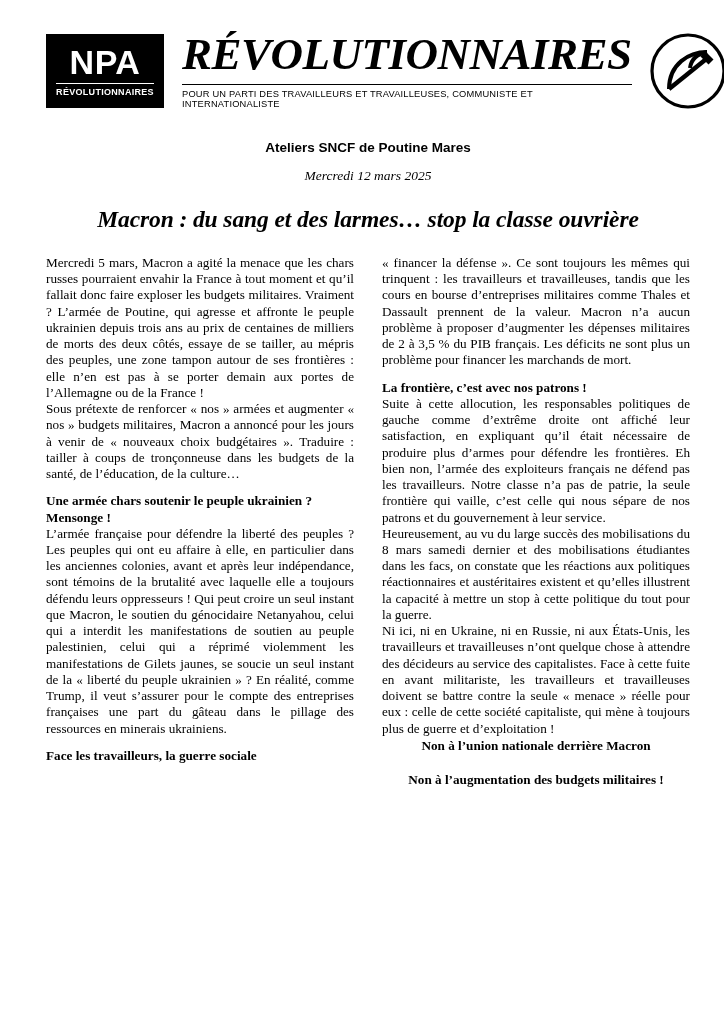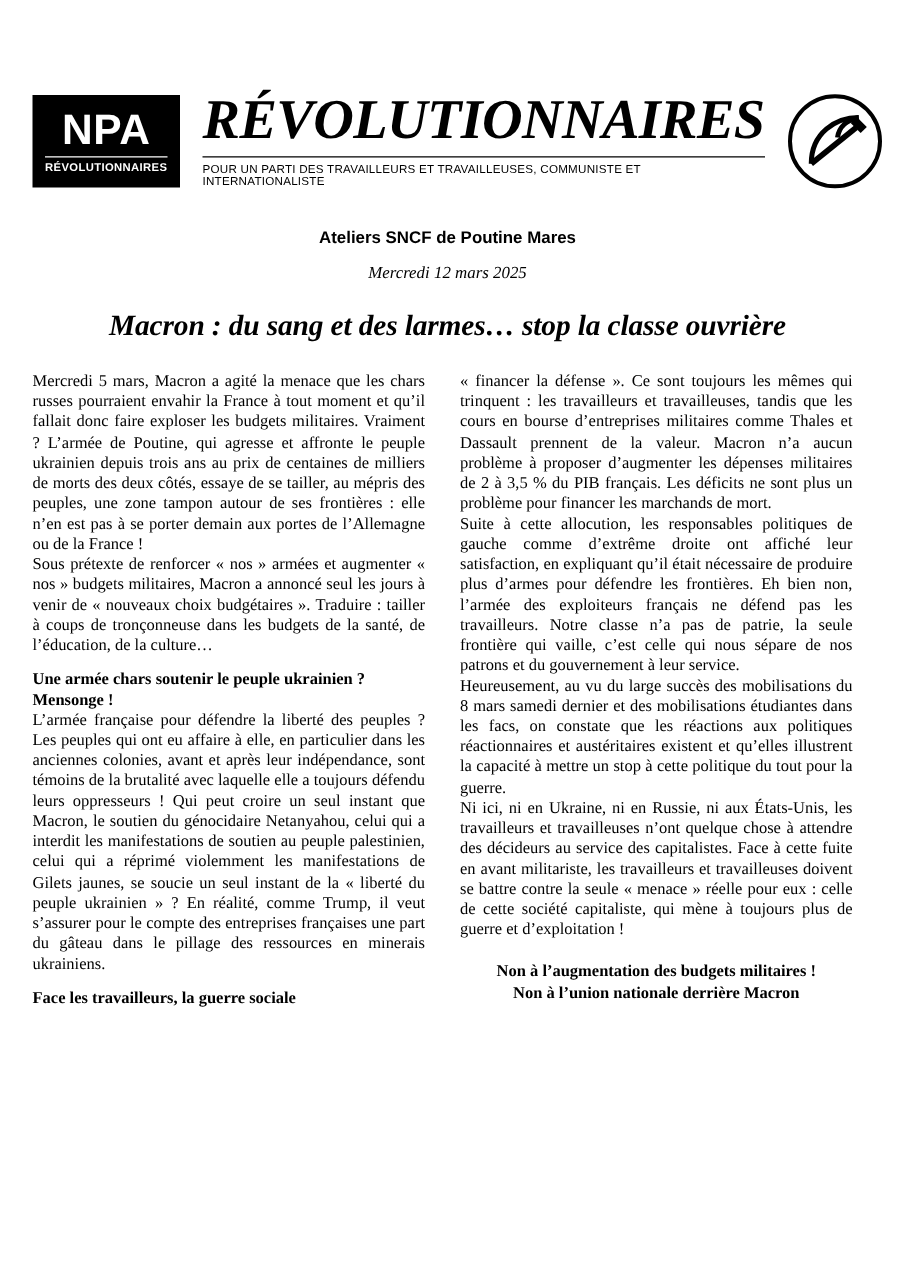--- a/index.html
+++ b/index.html
@@ -12,22 +12,21 @@
     height: 1024px;
     font-family: "Liberation Serif", serif;
     color: #000000;
     overflow: hidden;
   }
   .page {
     position: relative;
     width: 724px;
     height: 796px;
     box-sizing: border-box;
-    padding: 28px 34px 10px 26px;
-    margin-top: 42px;
+    padding: 28px 34px 10px 46px;
   }
 
   
   .masthead {
     display: flex;
     align-items: center;
     gap: 12px;
     height: 86px;
   }
   .logo-box {
@@ -173,29 +172,30 @@
   </div>
 
   <div class="local-head">Ateliers SNCF de Poutine Mares</div>
   <div class="date-line">Mercredi 12 mars 2025</div>
   <div class="headline">Macron : du sang et des larmes… stop la classe ouvrière</div>
 
   <div class="columns">
 
     <div class="col">
       <p>Mercredi 5 mars, Macron a agité la menace que les chars russes pourraient envahir la France à tout moment et qu’il fallait donc faire exploser les budgets militaires. Vraiment ? L’armée de Poutine, qui agresse et affronte le peuple ukrainien depuis trois ans au prix de centaines de milliers de morts des deux côtés, essaye de se tailler, au mépris des peuples, une zone tampon autour de ses frontières : elle n’en est pas à se porter demain aux portes de l’Allemagne ou de la France !</p>
-      <p>Sous prétexte de renforcer « nos » armées et augmenter « nos » budgets militaires, Macron a annoncé seul les jours à venir de « nouveaux choix budgétaires ». Traduire : tailler à coups de tronçonneuse dans les budgets de la santé, de l’éducation, de la culture…</p>
+      <p>Sous prétexte de renforcer « nos » armées et augmenter « nos » budgets militaires, Macron a annoncé pour les jours à venir de « nouveaux choix budgétaires ». Traduire : tailler à coups de tronçonneuse dans les budgets de la santé, de l’éducation, de la culture…</p>
       <p class="sec-head">Une armée chars soutenir le peuple ukrainien ? Mensonge !</p>
       <p>L’armée française pour défendre la liberté des peuples ? Les peuples qui ont eu affaire à elle, en particulier dans les anciennes colonies, avant et après leur indépendance, sont témoins de la brutalité avec laquelle elle a toujours défendu leurs oppresseurs ! Qui peut croire un seul instant que Macron, le soutien du génocidaire Netanyahou, celui qui a interdit les manifestations de soutien au peuple palestinien, celui qui a réprimé violemment les manifestations de Gilets jaunes, se soucie un seul instant de la « liberté du peuple ukrainien » ? En réalité, comme Trump, il veut s’assurer pour le compte des entreprises françaises une part du gâteau dans le pillage des ressources en minerais ukrainiens.</p>
       <p class="sec-head">Face les travailleurs, la guerre sociale</p>
     </div>
 
     <div class="col">
       <p>« financer la défense ». Ce sont toujours les mêmes qui trinquent : les travailleurs et travailleuses, tandis que les cours en bourse d’entreprises militaires comme Thales et Dassault prennent de la valeur. Macron n’a aucun problème à proposer d’augmenter les dépenses militaires de 2 à 3,5 % du PIB français. Les déficits ne sont plus un problème pour financer les marchands de mort.</p>
+      <p class="sec-head">La frontière, c’est avec nos patrons !</p>
       <p>Suite à cette allocution, les responsables politiques de gauche comme d’extrême droite ont affiché leur satisfaction, en expliquant qu’il était nécessaire de produire plus d’armes pour défendre les frontières. Eh bien non, l’armée des exploiteurs français ne défend pas les travailleurs. Notre classe n’a pas de patrie, la seule frontière qui vaille, c’est celle qui nous sépare de nos patrons et du gouvernement à leur service.</p>
       <p>Heureusement, au vu du large succès des mobilisations du 8 mars samedi dernier et des mobilisations étudiantes dans les facs, on constate que les réactions aux politiques réactionnaires et austéritaires existent et qu’elles illustrent la capacité à mettre un stop à cette politique du tout pour la guerre.</p>
       <p>Ni ici, ni en Ukraine, ni en Russie, ni aux États-Unis, les travailleurs et travailleuses n’ont quelque chose à attendre des décideurs au service des capitalistes. Face à cette fuite en avant militariste, les travailleurs et travailleuses doivent se battre contre la seule « menace » réelle pour eux : celle de cette société capitaliste, qui mène à toujours plus de guerre et d’exploitation !</p>
+      <p class="closing" style="margin-top:0 !important;">Non à l’union nationale derrière Macron</p>
       <p class="closing">Non à l’augmentation des budgets militaires !</p>
-      <p class="closing" style="margin-top:0 !important;">Non à l’union nationale derrière Macron</p>
     </div>
 
   </div>
 </div>
 
 </body></html>

